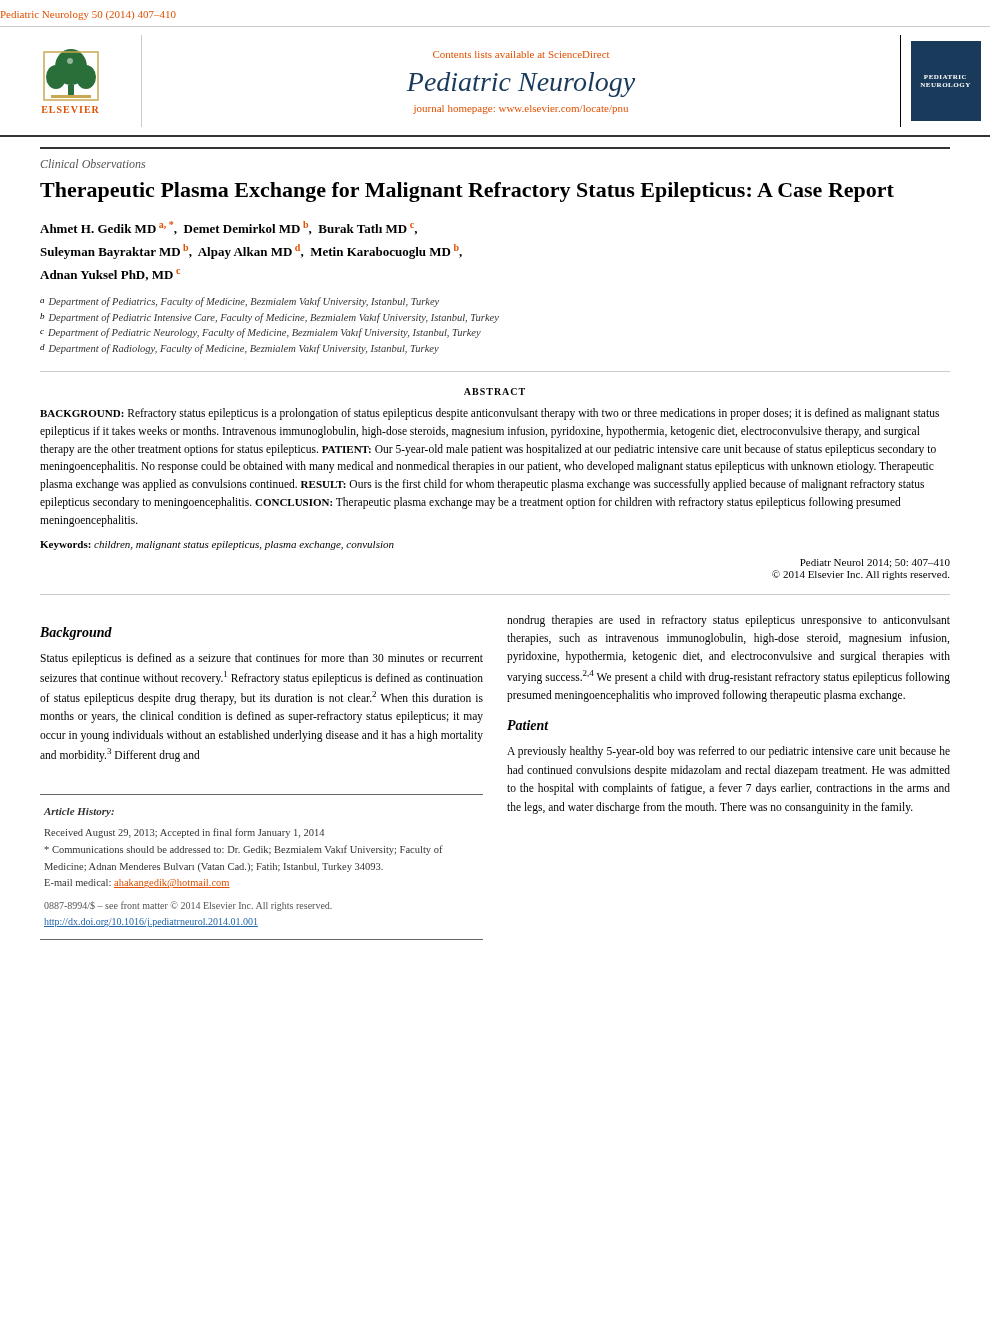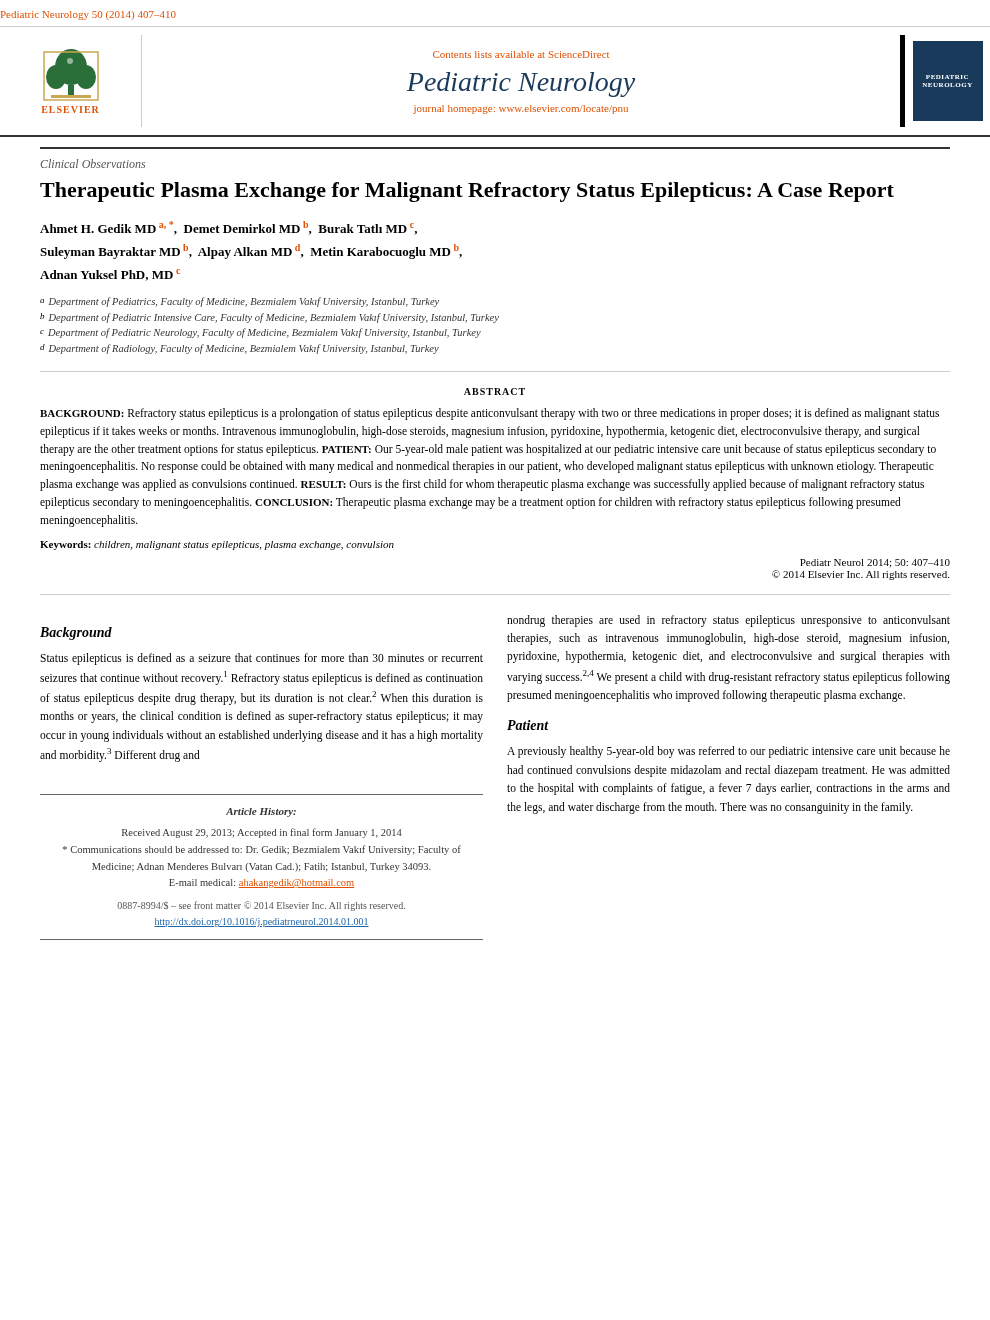--- a/index.html
+++ b/index.html
@@ -76,21 +76,21 @@
       color: #555;
     }
     .journal-homepage span {
       color: #e05000;
     }
     .journal-header .badge-area {
       width: 90px;
       display: flex;
       align-items: center;
       justify-content: center;
-      border-left: 5px solid #000000;
+      border-left: 1px solid #000000;
       padding: 6px;
     }
     .journal-badge {
       width: 70px;
       height: 80px;
       background: #1a3a5c;
       display: flex;
       flex-direction: column;
       align-items: center;
       justify-content: center;
@@ -233,21 +233,20 @@
 
     
     .article-info-box {
       border-top: 1px solid #666;
       border-bottom: 1px solid #666;
       padding: 8px 4px;
       margin-top: 30px;
       font-size: 10.5px;
       line-height: 1.6;
       color: #333;
-      text-align: center;
     }
     .article-info-box .info-title {
       font-style: italic;
       font-weight: bold;
       font-size: 11px;
       margin-bottom: 4px;
     }
     .article-info-box .email-link {
       color: #e05000;
       text-decoration: underline;

